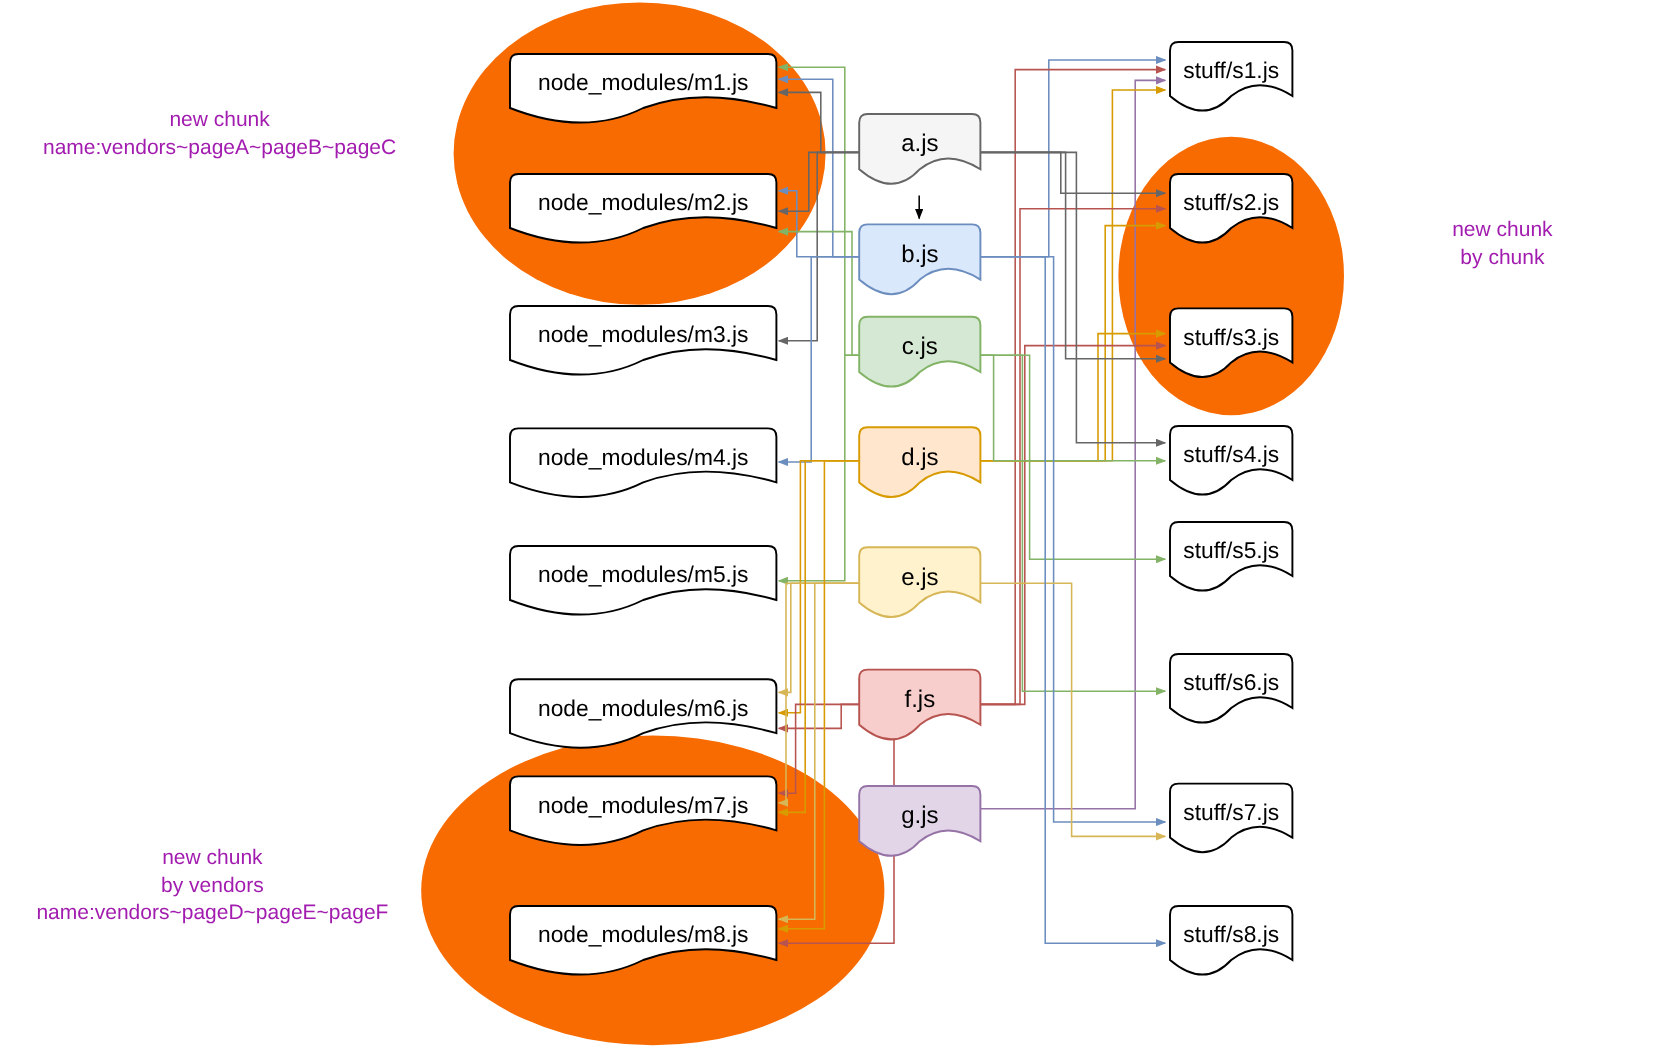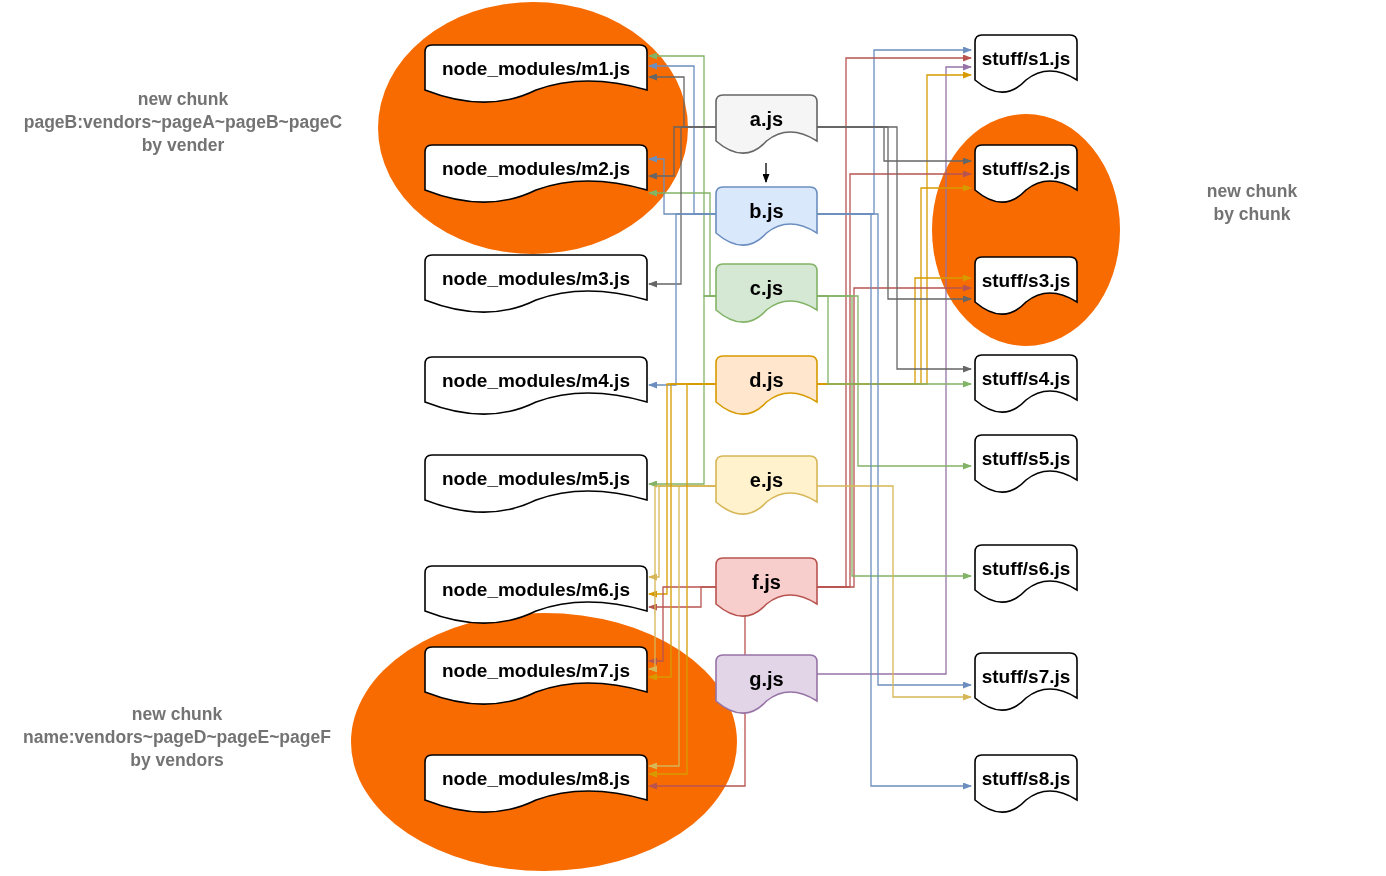--- a/index.html
+++ b/index.html
@@ -1,19 +1,19 @@
 <!DOCTYPE html>
 <html><head>
 <meta charset="utf-8">
 <style>
   html,body{margin:0;padding:0;background:#ffffff;}
   .stage{position:relative;width:1386px;height:876px;background:#ffffff;overflow:hidden;
-         font-family:"Liberation Sans", sans-serif;font-weight:bold;}
+         font-family:"Liberation Sans", sans-serif;}
   .stage svg{position:absolute;left:0;top:0;}
-  .chunk-label{position:absolute;text-align:center;color:#737373;font-size:17.5px;line-height:23px;}
+  .chunk-label{position:absolute;text-align:center;color:#a21caf;font-size:17.5px;line-height:23px;}
   .chunk-label span{display:block;white-space:nowrap;}
   .lbl-1{left:8px;top:88px;width:350px;}
   .lbl-2{left:2px;top:703px;width:350px;}
   .lbl-3{left:1118px;top:180px;width:268px;}
   .node-text{font-family:"Liberation Sans", sans-serif;}
 </style>
 </head>
 <body>
 
 <div class="stage">
@@ -172,25 +172,24 @@
         <text x="51" y="25.38" text-anchor="middle" dominant-baseline="middle" fill="#000000" font-size="19" class="node-text">stuff/s7.js</text>
       </g>
       <g transform="translate(975,755)">
         <path d="M 7 0 L 95 0 Q 102 0 102 7 L 102 45 Q 73.44 27 51 45 Q 28.560000000000002 69.3 0 45 L 0 7 Q 0 0 7 0 Z" fill="#ffffff" stroke="#000000" stroke-width="1.6"></path>
         <text x="51" y="25.38" text-anchor="middle" dominant-baseline="middle" fill="#000000" font-size="19" class="node-text">stuff/s8.js</text>
       </g>
     </svg>
 
   <div class="chunk-label lbl-1">
     <span>new chunk</span>
-    <span>pageB:vendors~pageA~pageB~pageC</span>
-    <span>by vender</span>
+    <span>name:vendors~pageA~pageB~pageC</span>
   </div>
   <div class="chunk-label lbl-2">
     <span>new chunk</span>
+    <span>by vendors</span>
     <span>name:vendors~pageD~pageE~pageF</span>
-    <span>by vendors</span>
   </div>
   <div class="chunk-label lbl-3">
     <span>new chunk</span>
     <span>by chunk</span>
   </div>
 </div>
 
 </body></html>

